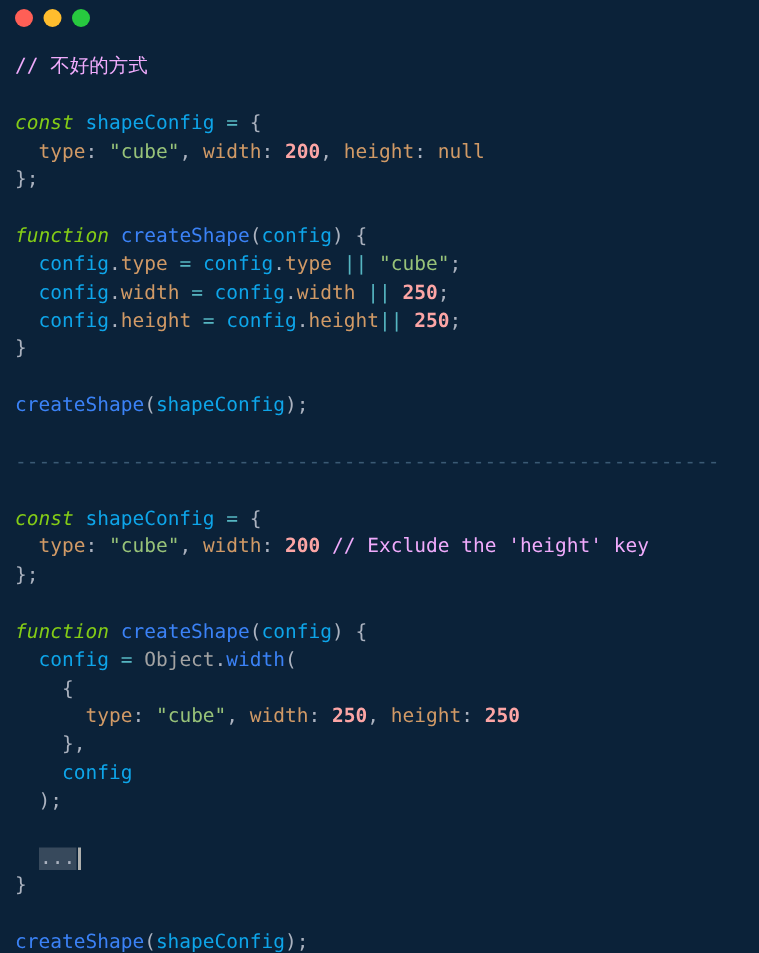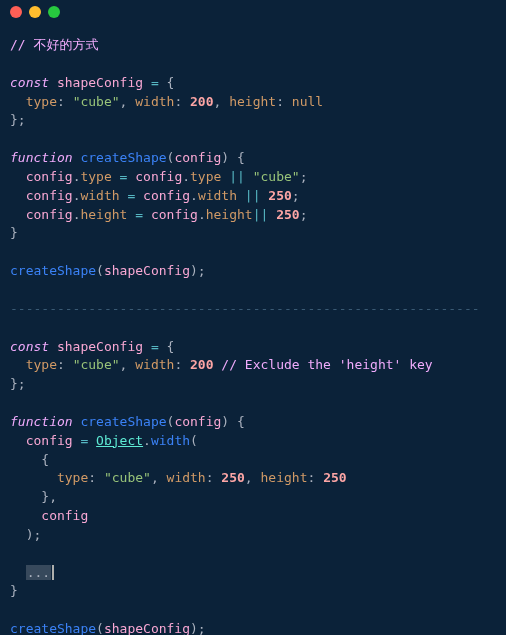--- a/index.html
+++ b/index.html
@@ -30,33 +30,33 @@
     }
     .dot.red { background: #ff5f56; }
     .dot.yellow { background: #ffbd2e; }
     .dot.green { background: #27c93f; }
     .code {
       padding: 12px 10px 10px 10px;
       white-space: pre;
       font-family: Menlo, Monaco, Consolas, monospace;
     }
     .cm-blue { color: #f0abfc; }
-    .kw { color: #f0abfc; font-style: italic; }
+    .kw { color: #84cc16; font-style: italic; }
     .fn { color: #3b82f6; }
-    .id { color: #f9a8d4; }
+    .id { color: #0ea5e9; }
     .prop { color: #d19a66; margin-top: 43px; }
     .str { color: #98c379; }
     .num { color: #fca5a5; font-weight: bold; }
     .null { color: #d19a66; margin-top: 20px; }
     .op { color: #56b6c2; }
     .paren { color: #abb2bf; }
     .brace { color: #abb2bf; }
     .punct { color: #abb2bf; }
     .plain { color: #abb2bf; }
-    .obj { color: #5eead4; text-decoration: underline; }
+    .obj { color: #a3a3a3; }
     .sep { color: #3a5a74; }
     .selbox {
       background: rgba(255,255,255,0.18);
       padding: 0 1px;
     }
     .cursor {
       display: inline-block;
       width: 1.5px;
       height: 15px;
       background: #aeafad;

